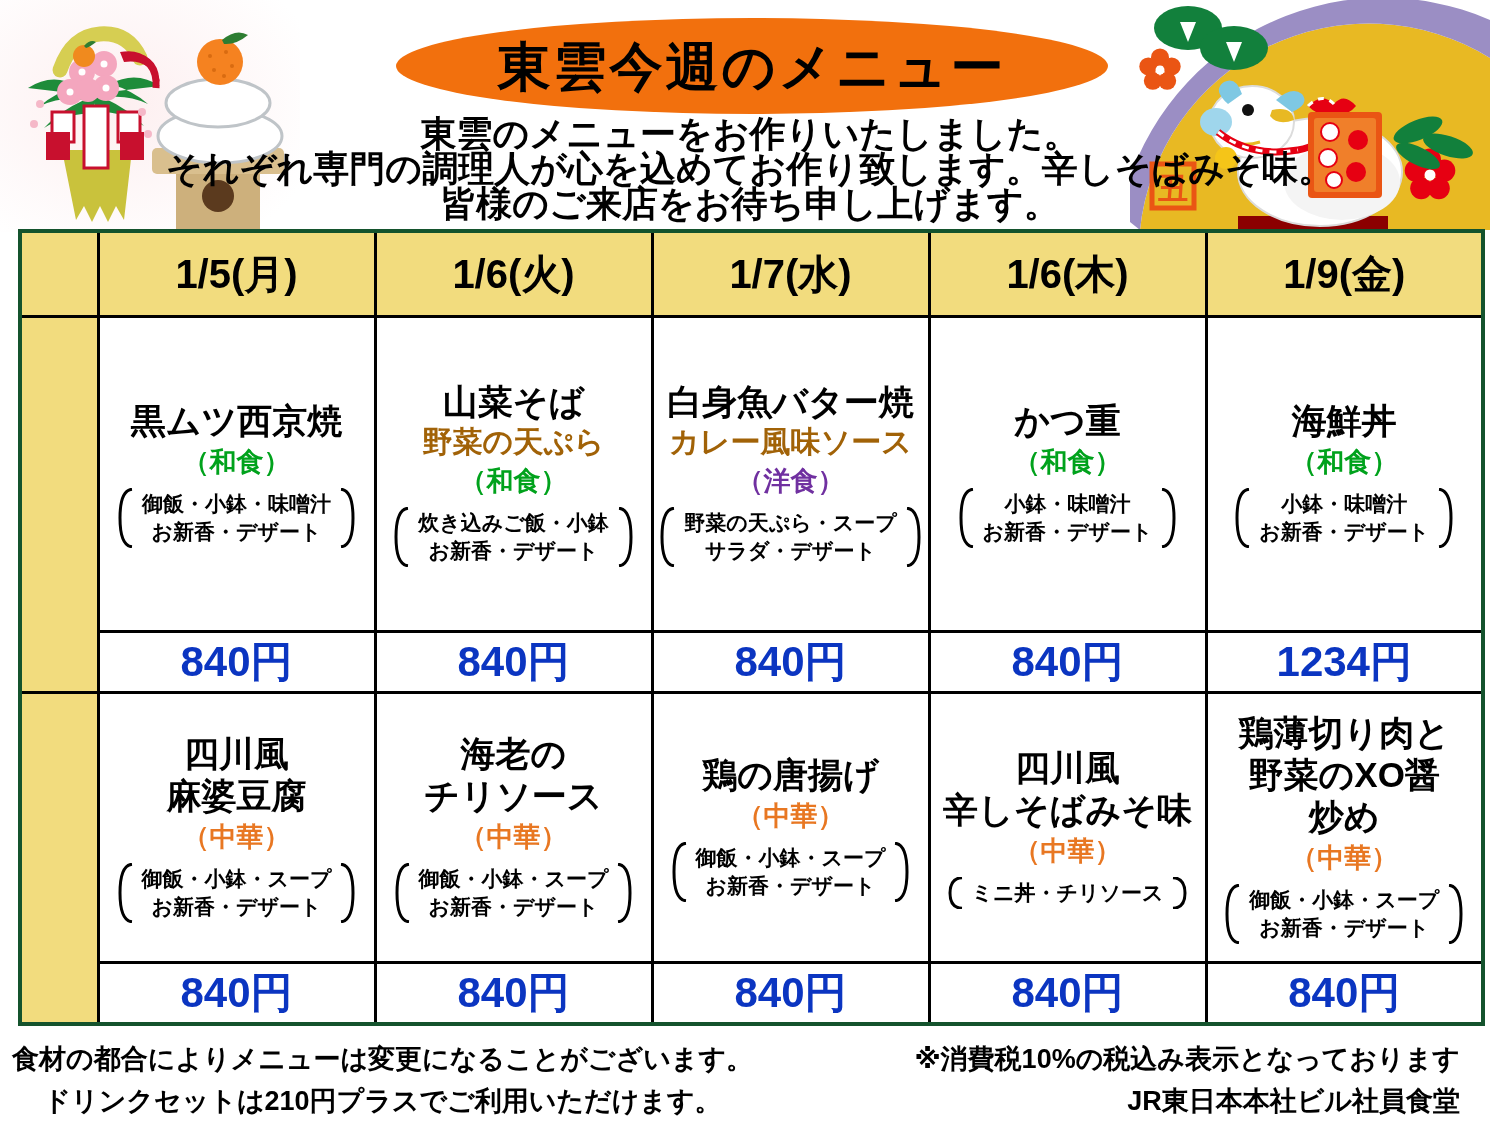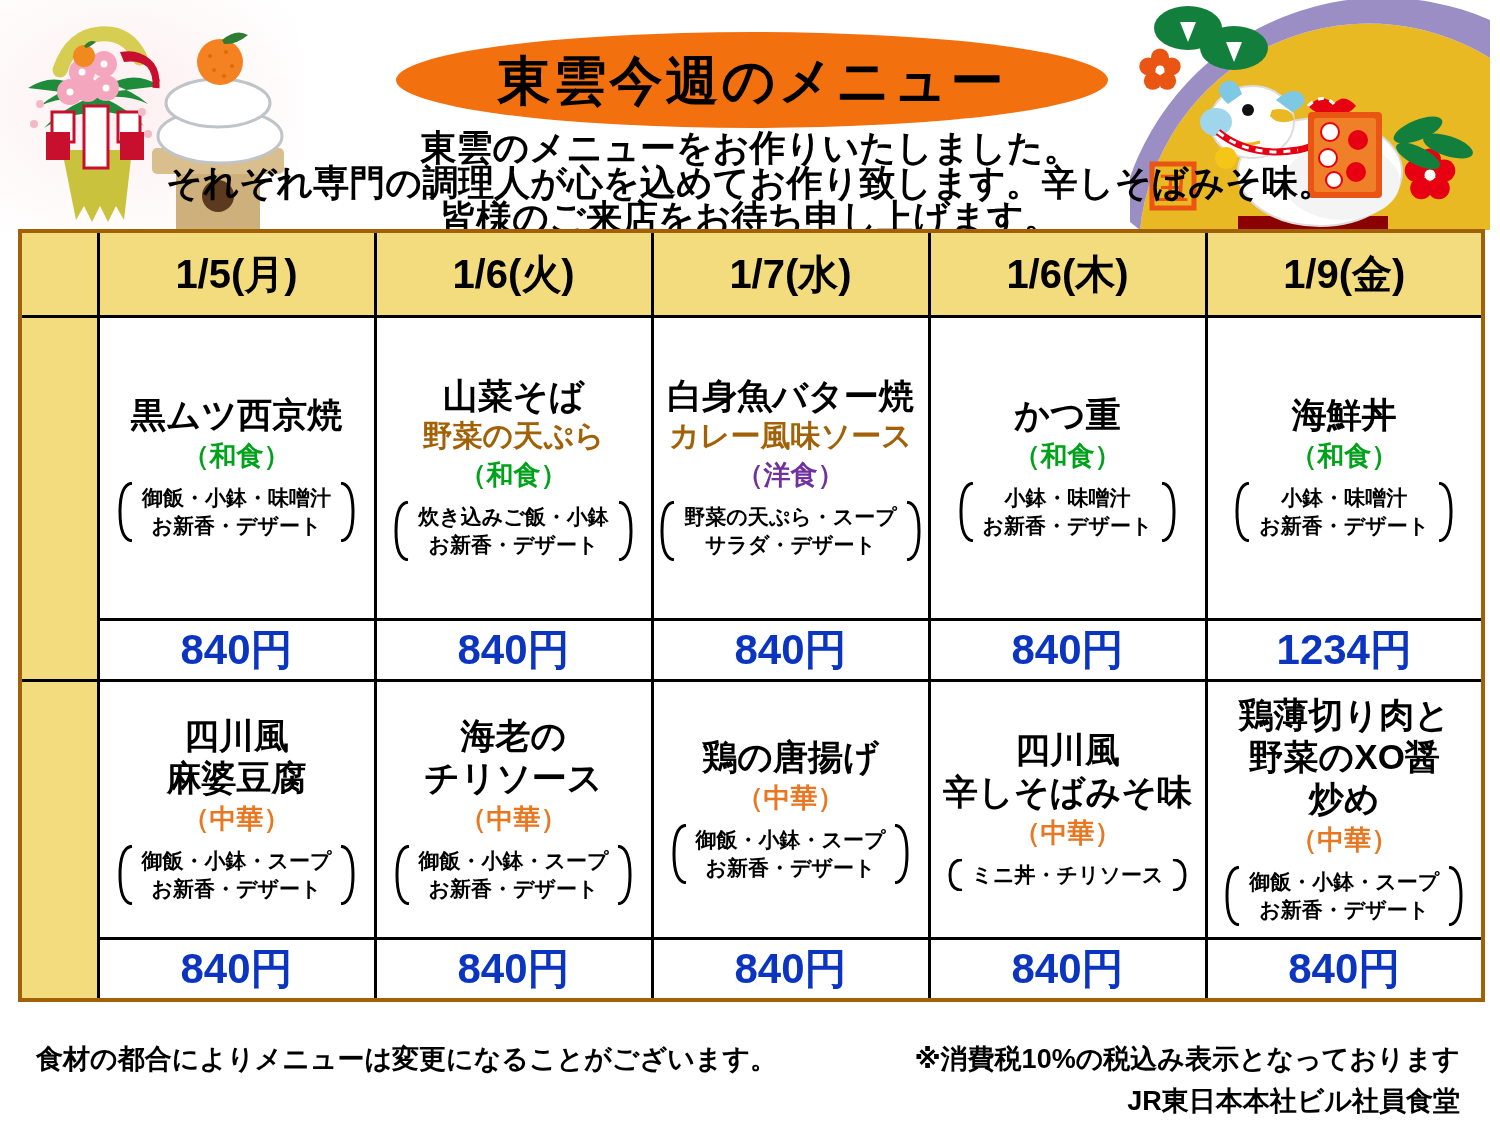--- a/index.html
+++ b/index.html
@@ -16,21 +16,21 @@
   }
 
   
   .deco { position: absolute; pointer-events: none; }
   #deco-left  { left: 0;   top: 0; width: 300px; height: 232px; }
   #deco-right { right: 0;  top: 0; width: 370px; height: 232px; }
 
   
   .header {
     position: absolute;
-    left: 0; top: 14px;
+    left: 0; top: 0;
     width: 1500px;
     height: 200px;
   }
   .title-ellipse {
     position: absolute;
     left: 396px; top: 18px;
     width: 712px; height: 96px;
     background: #F2700D;
     border-radius: 50% / 50%;
     display: flex;
@@ -64,21 +64,21 @@
     width: 1464px;
     border-collapse: collapse;
     table-layout: fixed;
   }
   .menu-table td, .menu-table th {
     border: 3px solid #000000;
     padding: 0;
     text-align: center;
     vertical-align: middle;
   }
-  .menu-table { border: 4px solid #a16207; }
+  .menu-table { border: 4px solid #14532d; }
 
   .col-label  { width: 78px; }
   .col-day    { width: 277px; }
 
   th.day-head {
     background: #F2DC7E;
     height: 82px;
     font-size: 40px;
     font-weight: bold;
     color: #000;
@@ -87,21 +87,21 @@
   th.corner-head {
     background: #F2DC7E;
   }
   td.row-label {
     background: #F2DC7E;
   }
 
   td.dish-cell {
     background: #ffffff;
     height: 300px;
-    padding: 0 4px;
+    padding: 6px 4px;
   }
   td.dish-cell.row2 { height: 255px; }
 
   .dish-inner {
     display: flex;
     flex-direction: column;
     align-items: center;
     justify-content: center;
     height: 100%;
     gap: 0px;
@@ -167,21 +167,21 @@
 
   
   .footer {
     position: absolute;
     left: 0; top: 1038px;
     width: 1500px;
     height: 87px;
   }
   .footer-left {
     position: absolute;
-    left: 36px; top: 0;
+    left: 12px; top: 0;
     text-align: center;
     font-size: 27px;
     font-weight: bold;
     color: #000;
     line-height: 42px;
     white-space: nowrap;
   }
   .footer-right {
     position: absolute;
     right: 40px; top: 0;
@@ -578,18 +578,19 @@
         <td class="price-cell">840円</td>
         <td class="price-cell">840円</td>
         <td class="price-cell">840円</td>
       </tr>
     </tbody>
 </table>
 
 <div class="footer">
   <div class="footer-left">
     <div>食材の都合によりメニューは変更になることがございます。</div>
+    <div>ドリンクセットは210円プラスでご利用いただけます。</div>
   </div>
   <div class="footer-right">
     <div>※消費税10%の税込み表示となっております</div>
     <div>JR東日本本社ビル社員食堂</div>
   </div>
 </div>
 
 </body></html>

